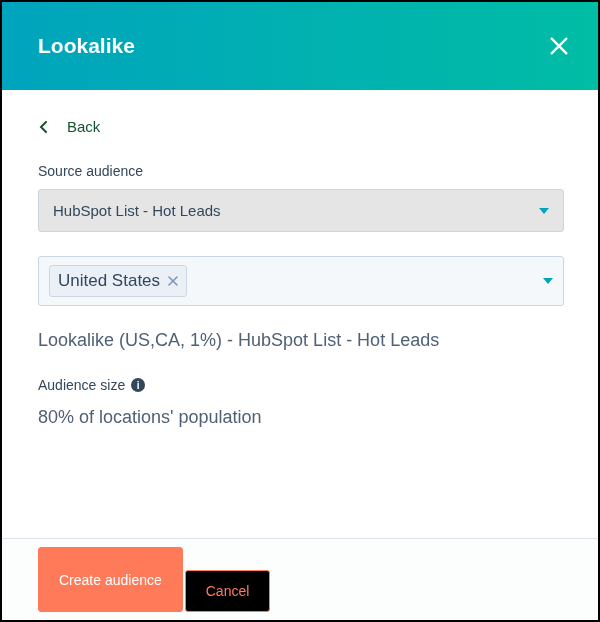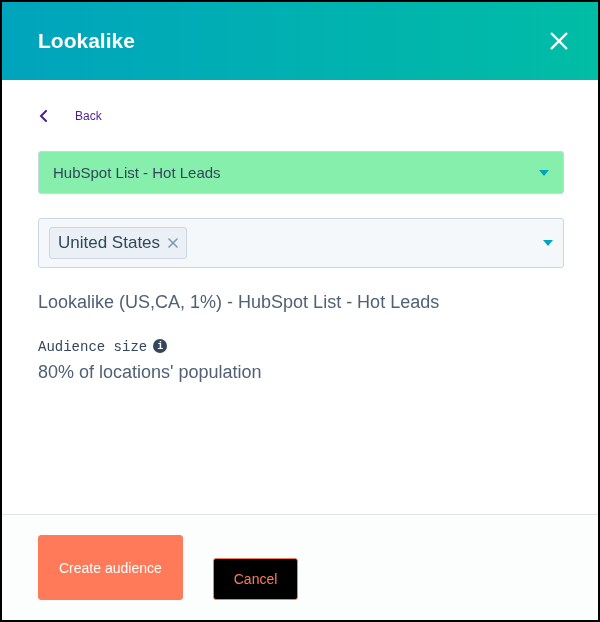--- a/index.html
+++ b/index.html
@@ -7,21 +7,21 @@
       font-family: -apple-system, BlinkMacSystemFont, "Segoe UI", Helvetica, Arial, sans-serif;
       background: white;
       width: 600px;
       height: 622px;
       border: 2px solid #000;
       display: flex;
       flex-direction: column;
     }
     .header {
       background: linear-gradient(90deg, #00a4bd 0%, #00bda5 100%);
-      height: 78px;
+      height: 88px;
       display: flex;
       align-items: center;
       justify-content: space-between;
       padding: 0 28px 0 36px;
     }
     .header-title {
       color: white;
       font-size: 21px;
       font-weight: 700;
     }
@@ -33,37 +33,37 @@
     }
     .close-icon svg { display: block; }
     .content {
       flex: 1;
       padding: 28px 34px 0 36px;
       overflow: auto;
     }
     .back-link {
       display: inline-flex;
       align-items: center;
-      color: #4c1d95;
-      font-size: 12px;
+      color: #14532d;
+      font-size: 15px;
       font-weight: 500;
       cursor: pointer;
       margin-bottom: 28px;
-      gap: 25px;
+      gap: 17px;
     }
     .back-link svg { width: 12px; height: 12px; }
     .field-label {
       font-size: 14px;
       color: #33475b;
       margin-bottom: 10px;
       font-weight: 400;
     }
     .select-box {
       border: 1px solid #cbd6e2;
-      background: #86efac;
+      background: #e5e5e5;
       border-radius: 3px;
       padding: 12px 14px;
       display: flex;
       align-items: center;
       justify-content: space-between;
       cursor: pointer;
       margin-bottom: 24px;
     }
     .select-value {
       color: #33475b;
@@ -105,44 +105,44 @@
       color: #7c98b6;
     }
     .chip-close svg { display: block; }
     .readonly-value {
       font-size: 18px;
       color: #506176;
       margin-bottom: 26px;
     }
     .label-row {
       display: flex;
+      align-items: center;
       gap: 6px;
-      margin-bottom: 7px;
-      font-family: Liberation Mono, monospace;
+      margin-bottom: 14px;
     }
     .info-icon {
       width: 14px;
       height: 14px;
       background: #33475b;
       color: white;
       border-radius: 50%;
       display: inline-flex;
       align-items: center;
       justify-content: center;
       font-size: 10px;
       font-weight: 700;
       font-style: normal;
       cursor: default;
     }
     .footer {
       border-top: 1px solid #dfe3eb;
       background: #fcfdfd;
-      padding: 20px 36px;
-      display: flex;
-      gap: 30px;
+      padding: 8px 36px;
+      display: flex;
+      gap: 2px;
     }
     .btn {
       padding: 12px 20px;
       font-size: 14px;
       border-radius: 3px;
       cursor: pointer;
       font-weight: 400;
     }
     .btn-primary {
       background: #ff7a59;
@@ -171,20 +171,21 @@
 
 <div class="content">
 
   <div class="back-link">
     <svg viewBox="0 0 12 12" fill="none" stroke="currentColor" stroke-width="2" stroke-linecap="round">
       <polyline points="8,1 3,6 8,11"></polyline>
     </svg>
     <span>Back</span>
   </div>
 
+  <div class="field-label">Source audience</div>
   <div class="select-box">
     <span class="select-value">HubSpot List - Hot Leads</span>
     <span class="caret-down"></span>
   </div>
 
   <div class="multi-select">
     <div class="chips">
       <div class="chip">
         <span>United States</span>
         <span class="chip-close">

